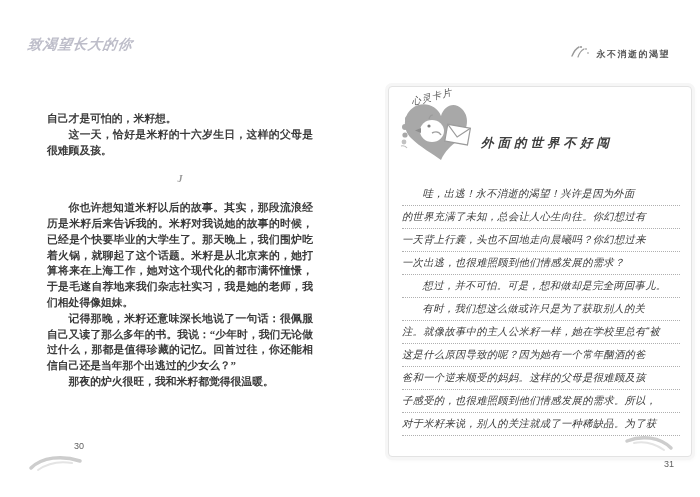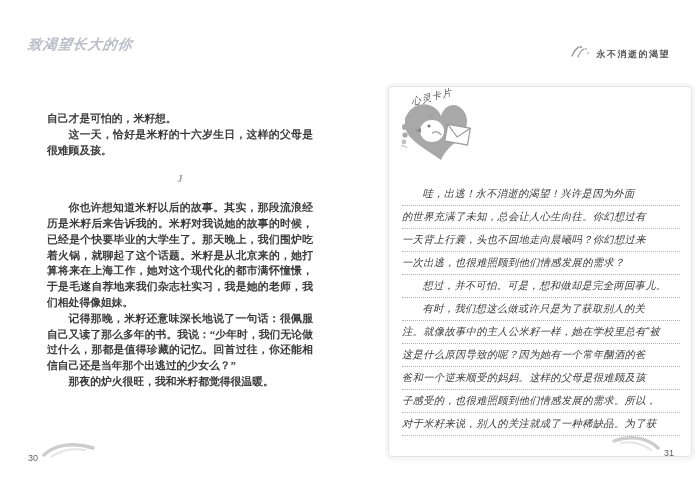--- a/index.html
+++ b/index.html
@@ -28,21 +28,21 @@
     font-style:italic;font-weight:bold;font-size:14px;line-height:16px;
     color:#bdbdc9;letter-spacing:1px;transform:skewX(-8deg);}
   .body-copy{position:absolute;left:47px;top:111px;width:266px;
     font-family:"Liberation Serif","DejaVu Serif",serif;
     font-size:10.8px;line-height:15.8px;color:#3b3b3b;text-align:justify;font-weight:bold;}
   .body-copy p{margin:0;text-indent:2em;}
   .body-copy p.cont{text-indent:0;}
   .divider{text-align:center;color:#979797;font-size:10px;
     font-style:italic;margin:13px 0 13px;}
 
-  .folio{position:absolute;display:flex;align-items:flex-end;gap:3px;}
+  .folio{position:absolute;display:flex;align-items:flex-end;gap:3px;flex-direction:column;}
   .folio-l{left:28px;top:441px;}
   .folio-r{right:26px;top:434px;}
   .folio .num{font-size:9px;color:#5f5f5f;line-height:10px;}
   .folio-r .num{margin-bottom:-2px;text-align:center;}
 
   
   .running-head{position:absolute;right:30px;top:45px;
     display:flex;align-items:center;gap:7px;font-family:Liberation Mono, monospace;}
   .running-head .txt{font-size:9px;color:#565656;letter-spacing:1.5px;font-weight:bold;}
 
@@ -130,20 +130,21 @@
         <path d="M33,34 q6,-3 9,2" fill="none" stroke="#a0a0a0" stroke-width="1.4"></path>
         <path d="M30,20 q1,-4 4,-4" fill="none" stroke="#9a9a9a" stroke-width="1.2"></path>
 
         <g transform="rotate(10 58 36)">
           <rect x="47" y="27" width="23" height="17" fill="#ffffff" stroke="#9b9b9b" stroke-width="1.2"></rect>
           <path d="M47,27 L58.5,38 L70,27" fill="none" stroke="#9b9b9b" stroke-width="1.2"></path>
         </g>
       </svg>
     </span>
 
+    <div class="card-title">外面的世界不好闯</div>
 
     <div class="lines">
       <div class="hand-line indent">哇，出逃！永不消逝的渴望！兴许是因为外面</div>
       <div class="hand-line">的世界充满了未知，总会让人心生向往。你幻想过有</div>
       <div class="hand-line">一天背上行囊，头也不回地走向晨曦吗？你幻想过来</div>
       <div class="hand-line">一次出逃，也很难照顾到他们情感发展的需求？</div>
       <div class="hand-line indent">想过，并不可怕。可是，想和做却是完全两回事儿。</div>
       <div class="hand-line indent">有时，我们想这么做或许只是为了获取别人的关</div>
       <div class="hand-line">注。就像故事中的主人公米籽一样，她在学校里总有“被</div>
       <div class="hand-line">这是什么原因导致的呢？因为她有一个常年酗酒的爸</div>

